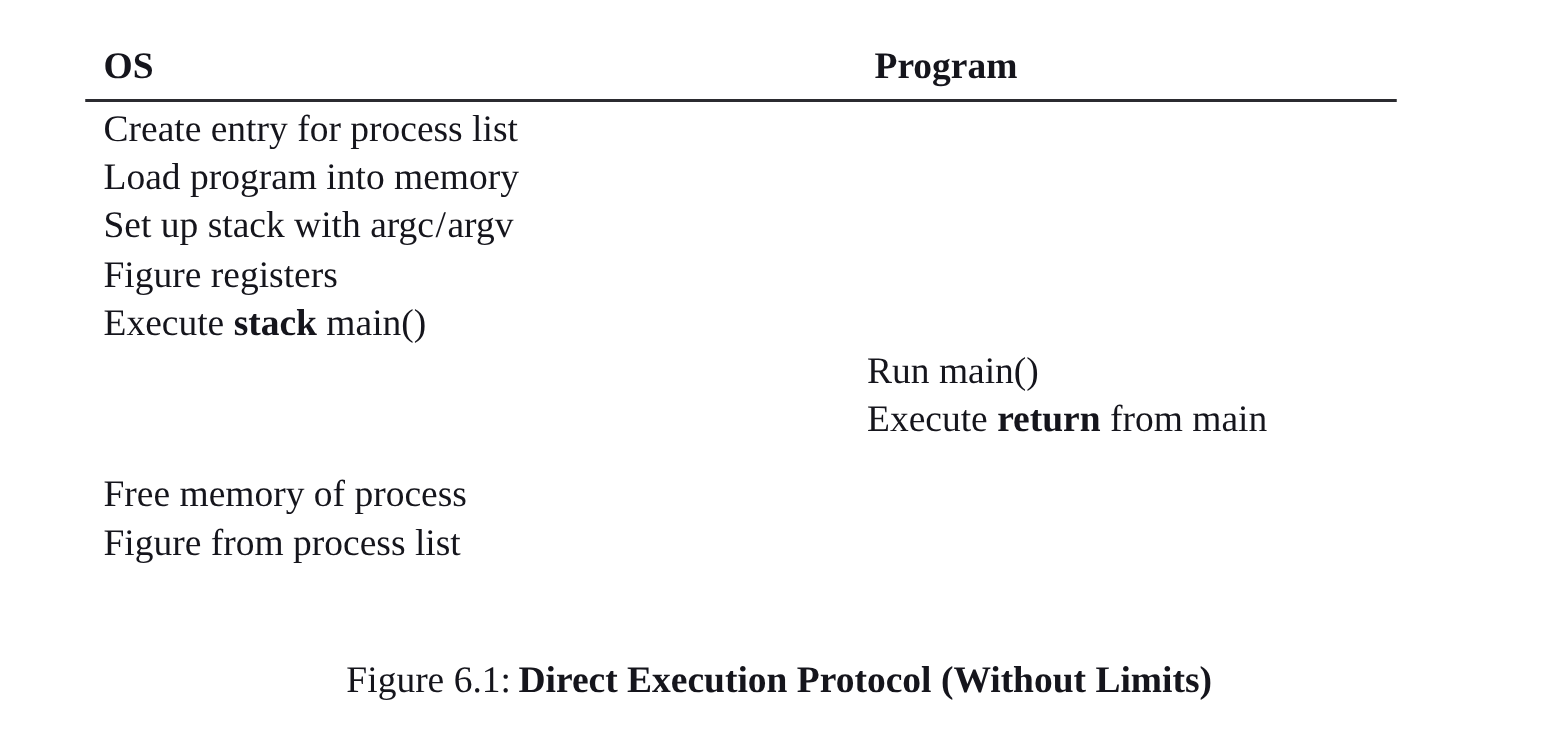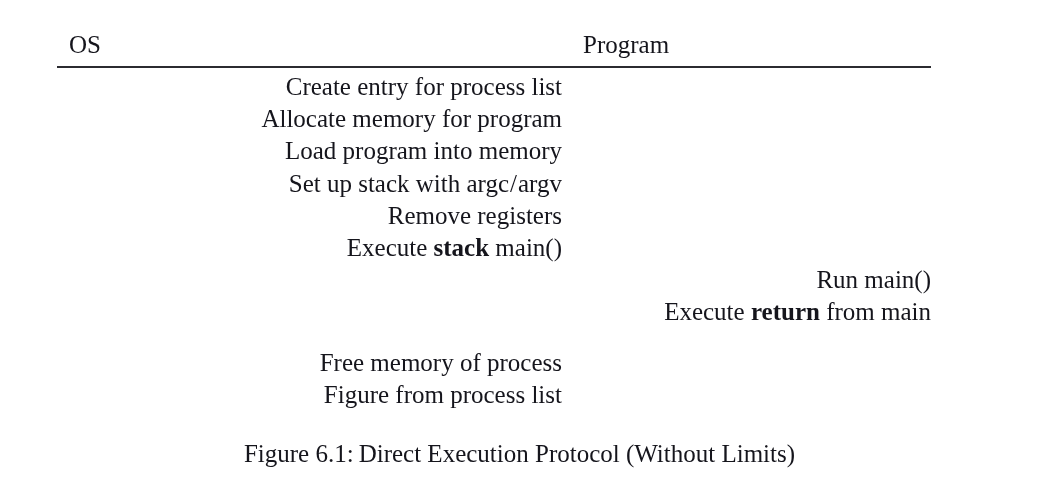--- a/index.html
+++ b/index.html
@@ -32,40 +32,39 @@
     width: 874px;
     border-collapse: collapse;
     table-layout: fixed;
   }
 
   .protocol-table col.col-os      { width: 505px; }
   .protocol-table col.col-program { width: 369px; }
 
   .protocol-table th {
     text-align: left;
-    font-weight: normal;
+    font-weight: bold;
     font-size: 25px;
     line-height: 30px;
     padding: 0 0 6px 0;
     border-bottom: 2px solid #2b2b30;
     vertical-align: bottom;
     white-space: nowrap;
   }
 
   .protocol-table th.h-os      { padding-left: 12px; }
   .protocol-table th.h-program { padding-left: 21px; margin-top: 39px; }
 
   .protocol-table td {
     font-size: 25px;
     line-height: 32.2px;
     padding: 0;
     vertical-align: top;
     white-space: nowrap;
     font-weight: normal;
-    text-align: right;
   }
 
   .protocol-table tr.row-first td { padding-top: 3px; }
 
   .protocol-table td.c-os      { padding-left: 12px; }
   .protocol-table td.c-program { padding-left: 16px; }
 
   
   .protocol-table tr.spacer td {
     height: 18px;
@@ -83,21 +82,21 @@
     position: absolute;
     left: 0;
     top: 438px;
     width: 1039px;
     text-align: center;
     font-size: 25px;
     line-height: 32px;
     white-space: nowrap;
   }
   .caption .cap-num   { font-weight: normal; }
-  .caption .cap-title { font-weight: normal; padding-left: 5px; }
+  .caption .cap-title { font-weight: bold; padding-left: 5px; }
 </style>
 </head>
 <body>
 
 <div class="figure">
 
   <table class="protocol-table">
     <colgroup>
       <col class="col-os">
       <col class="col-program">
@@ -108,37 +107,33 @@
         <th class="h-program">Program</th>
       </tr>
     </thead>
     <tbody>
 
       <tr class="row-first">
         <td class="c-os"><span>Create entry for process list</span></td>
         <td class="c-program"><span></span></td>
       </tr>
 
-      <tr>
-        <td class="c-os"><span>Allocate memory for program</span></td>
-        <td class="c-program"><span></span></td>
-      </tr>
 
       <tr>
         <td class="c-os"><span>Load program into memory</span></td>
         <td class="c-program"><span></span></td>
       </tr>
 
       <tr>
         <td class="c-os"><span>Set up stack with argc</span><span class="slash">/</span><span>argv</span></td>
         <td class="c-program"><span></span></td>
       </tr>
 
       <tr>
-        <td class="c-os"><span>Remove registers</span></td>
+        <td class="c-os"><span>Figure registers</span></td>
         <td class="c-program"><span></span></td>
       </tr>
 
       <tr>
         <td class="c-os"><span>Execute </span><span class="kw">stack</span><span> main()</span></td>
         <td class="c-program"><span></span></td>
       </tr>
 
       <tr>
         <td class="c-os"><span></span></td>

